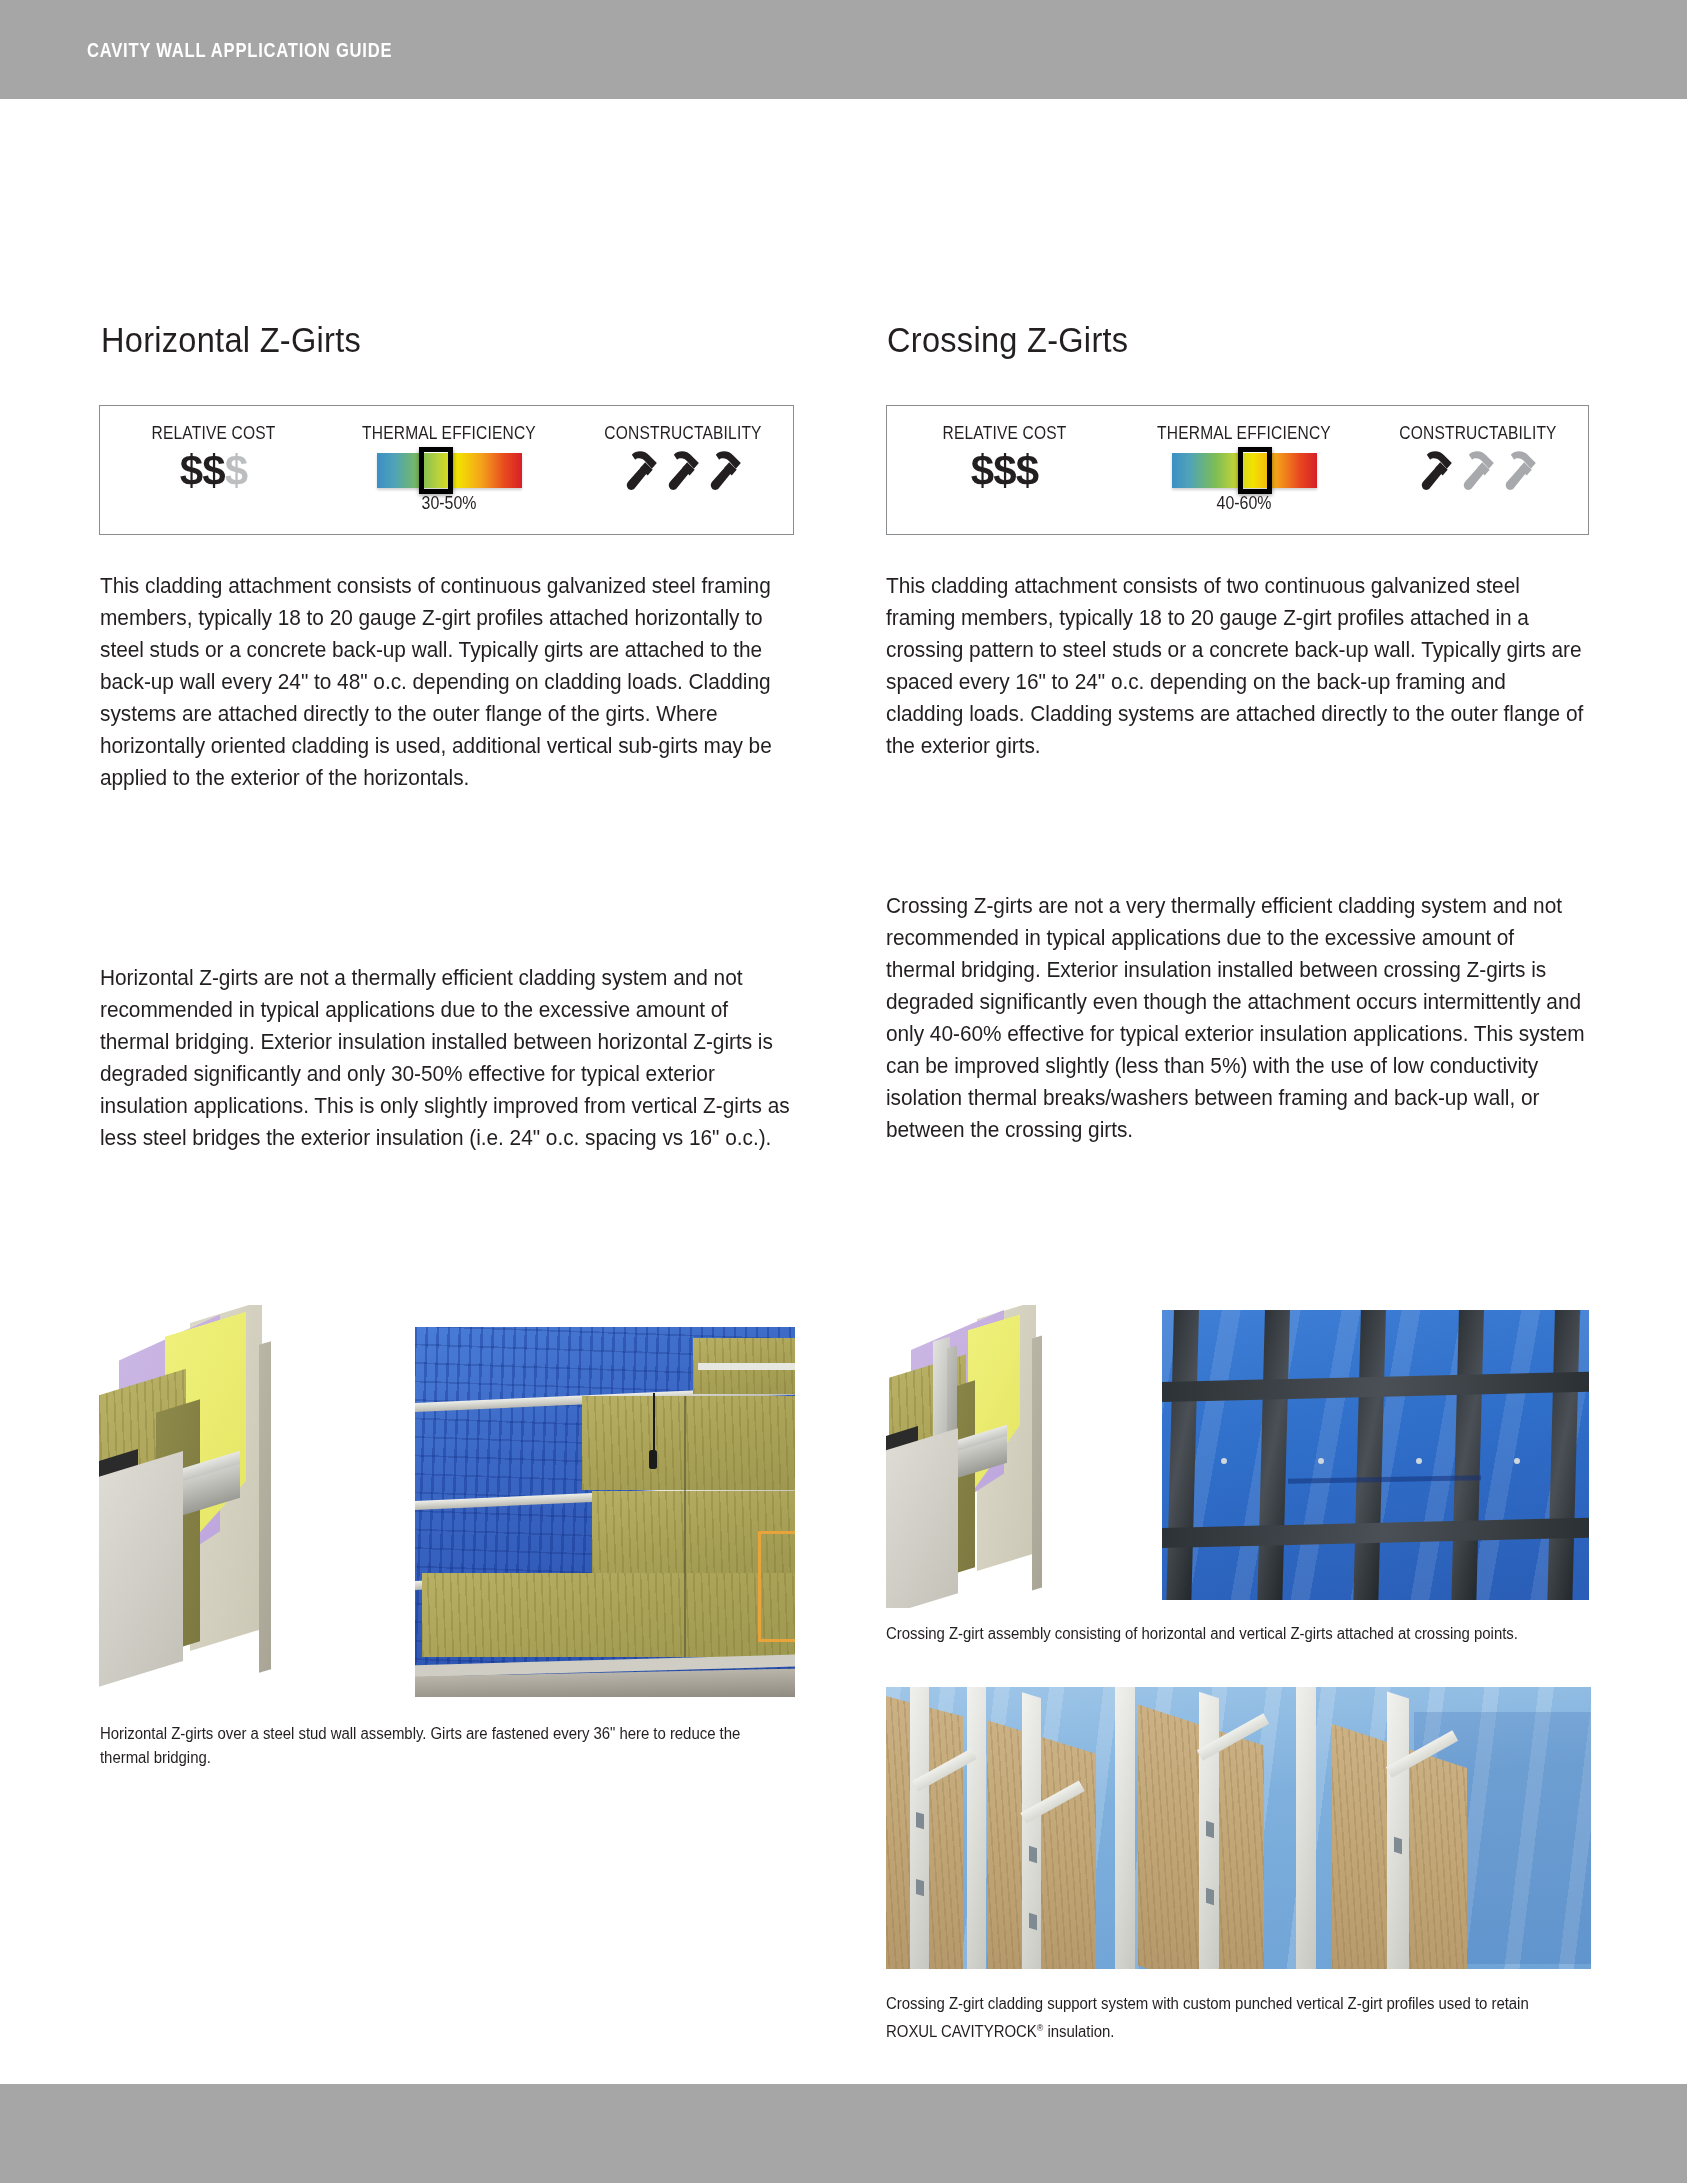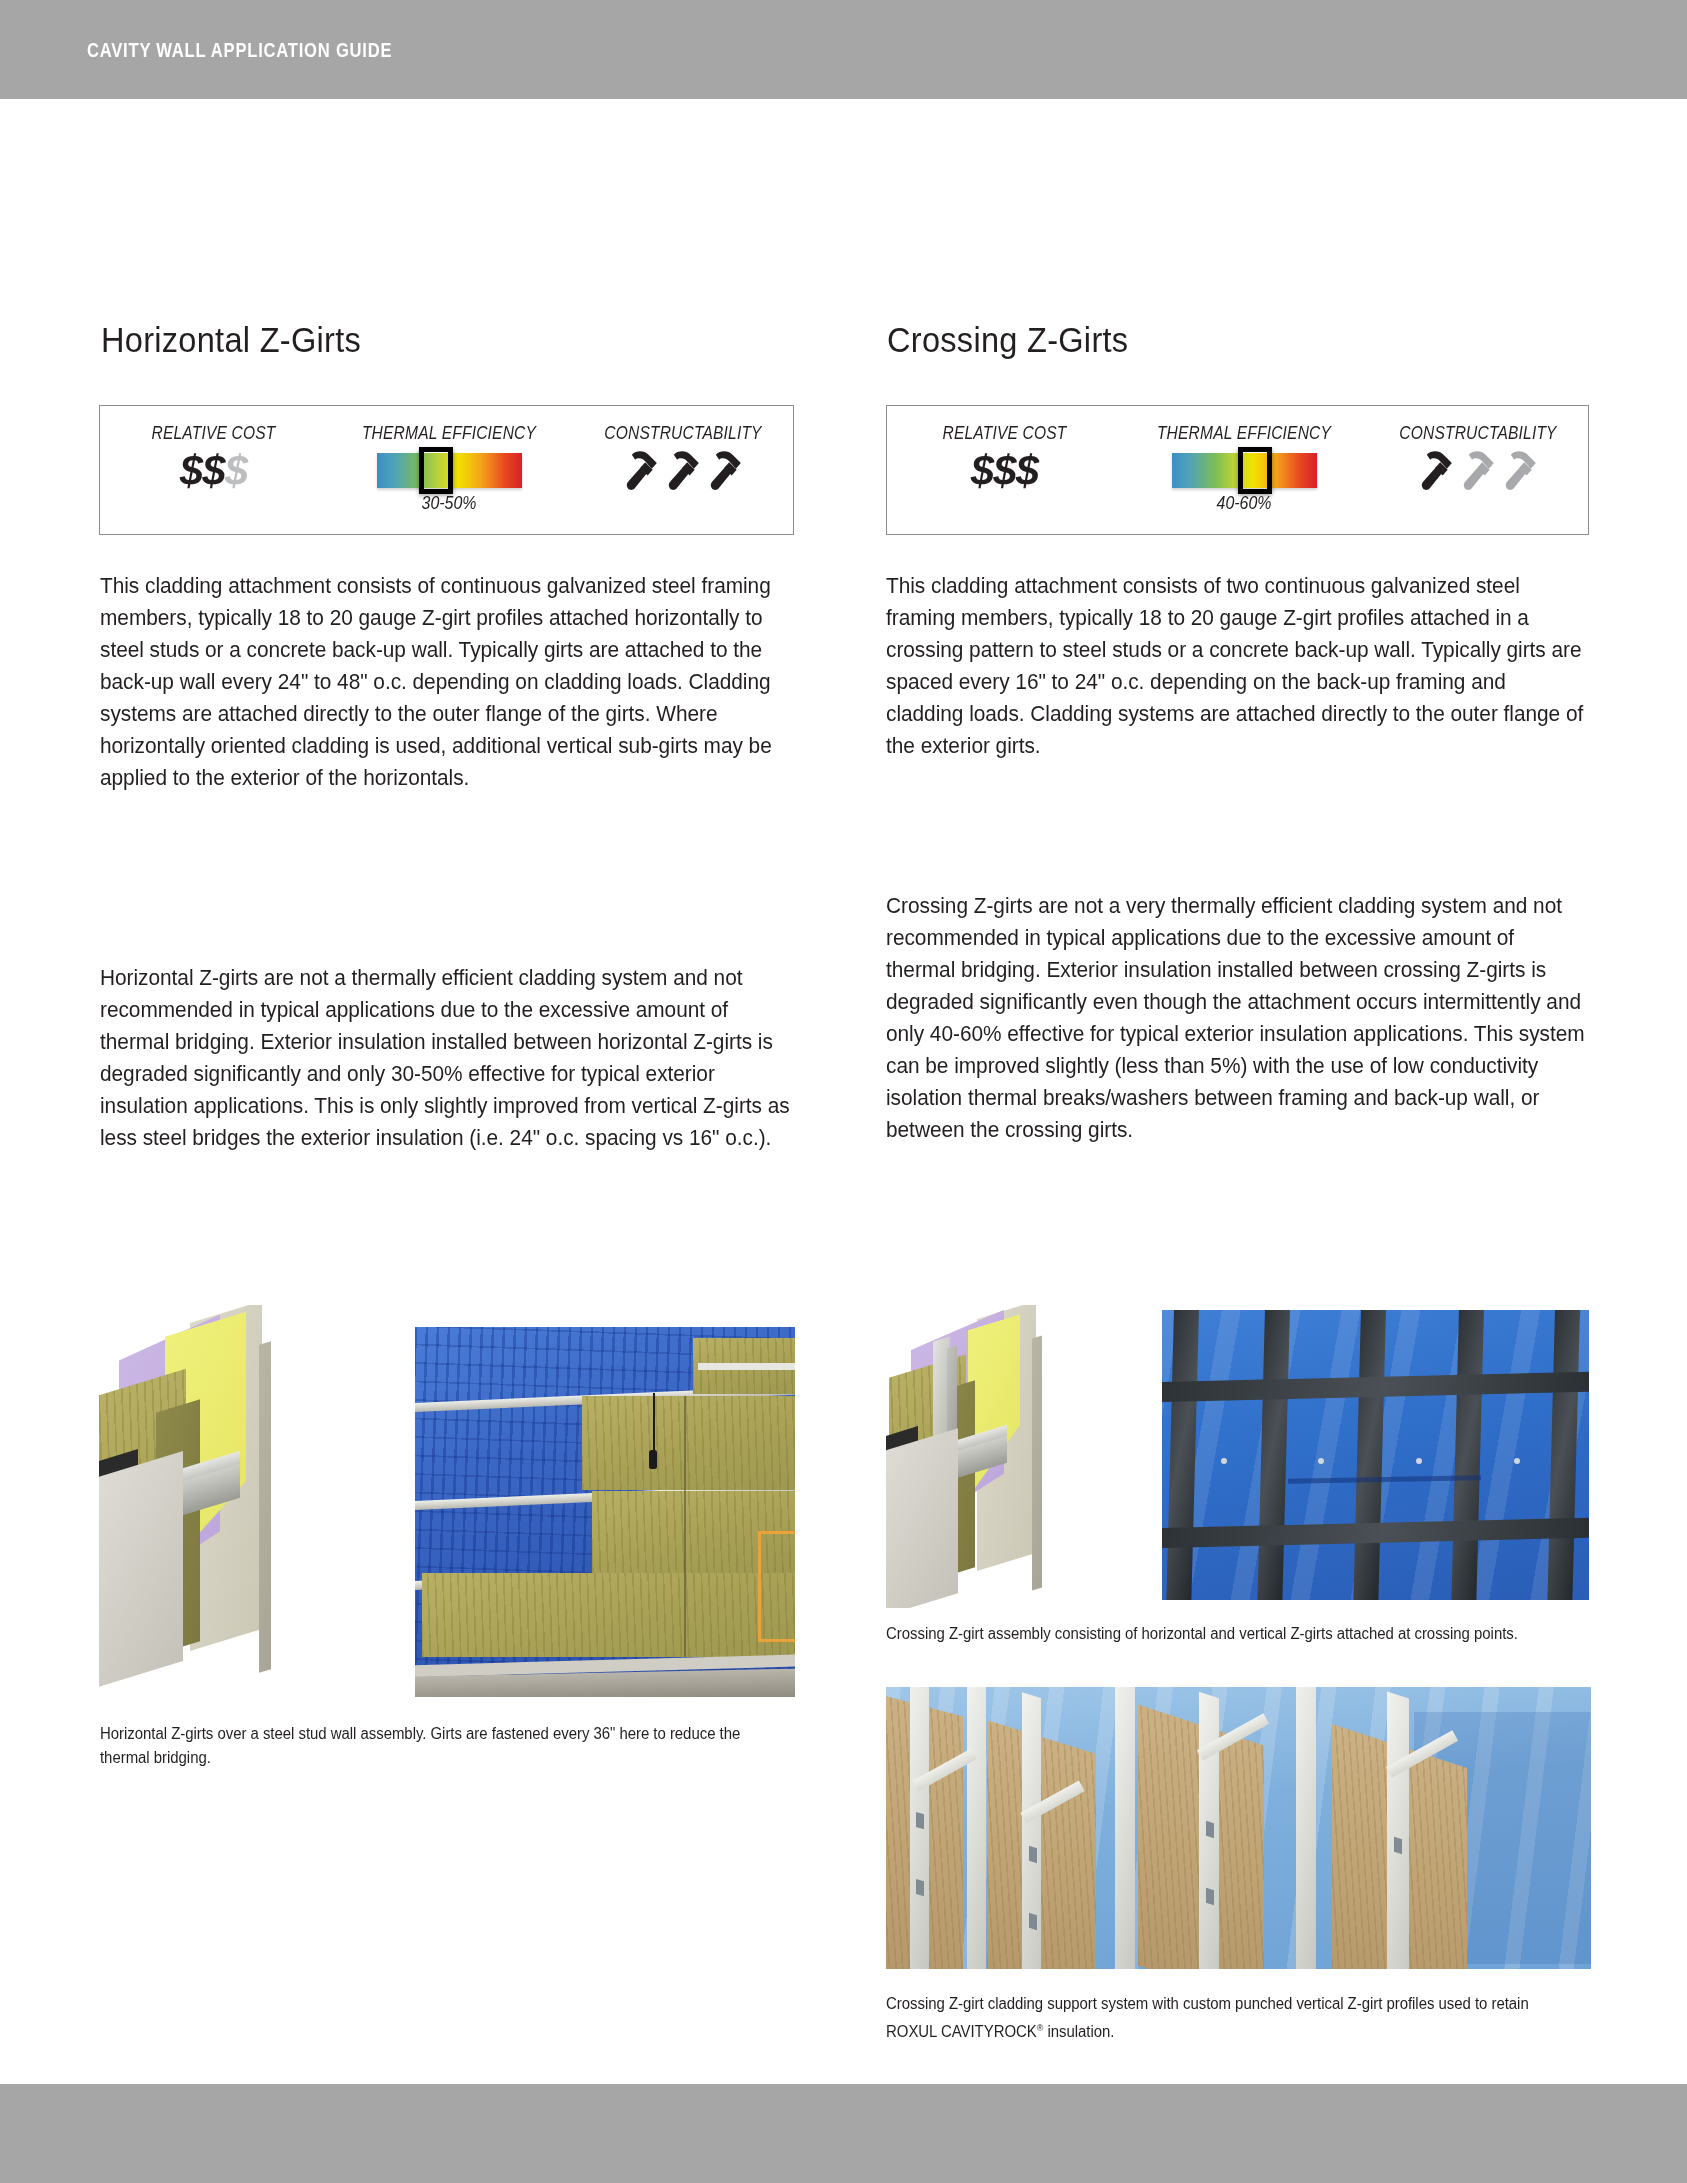--- a/index.html
+++ b/index.html
@@ -48,21 +48,21 @@
 
   
   .rating-box {
     position: absolute;
     border: 1.3px solid #8a8d8f;
     background: #ffffff;
   }
   .rb-left  { left: 99px; top: 405px; width: 695px; height: 130px; }
   .rb-right { left: 886px; top: 405px; width: 703px; height: 130px; }
 
-  .rb-inner { position: relative; width: 100%; height: 100%; font-style: italic; }
+  .rb-inner { position: relative; width: 100%; height: 100%; }
 
   .rb-cell { position: absolute; top: 0; height: 100%; }
 
   .rb-label {
     position: absolute;
     top: 17px;
     width: 100%;
     text-align: center;
     font-size: 17.7px;
     letter-spacing: 0.2px;

